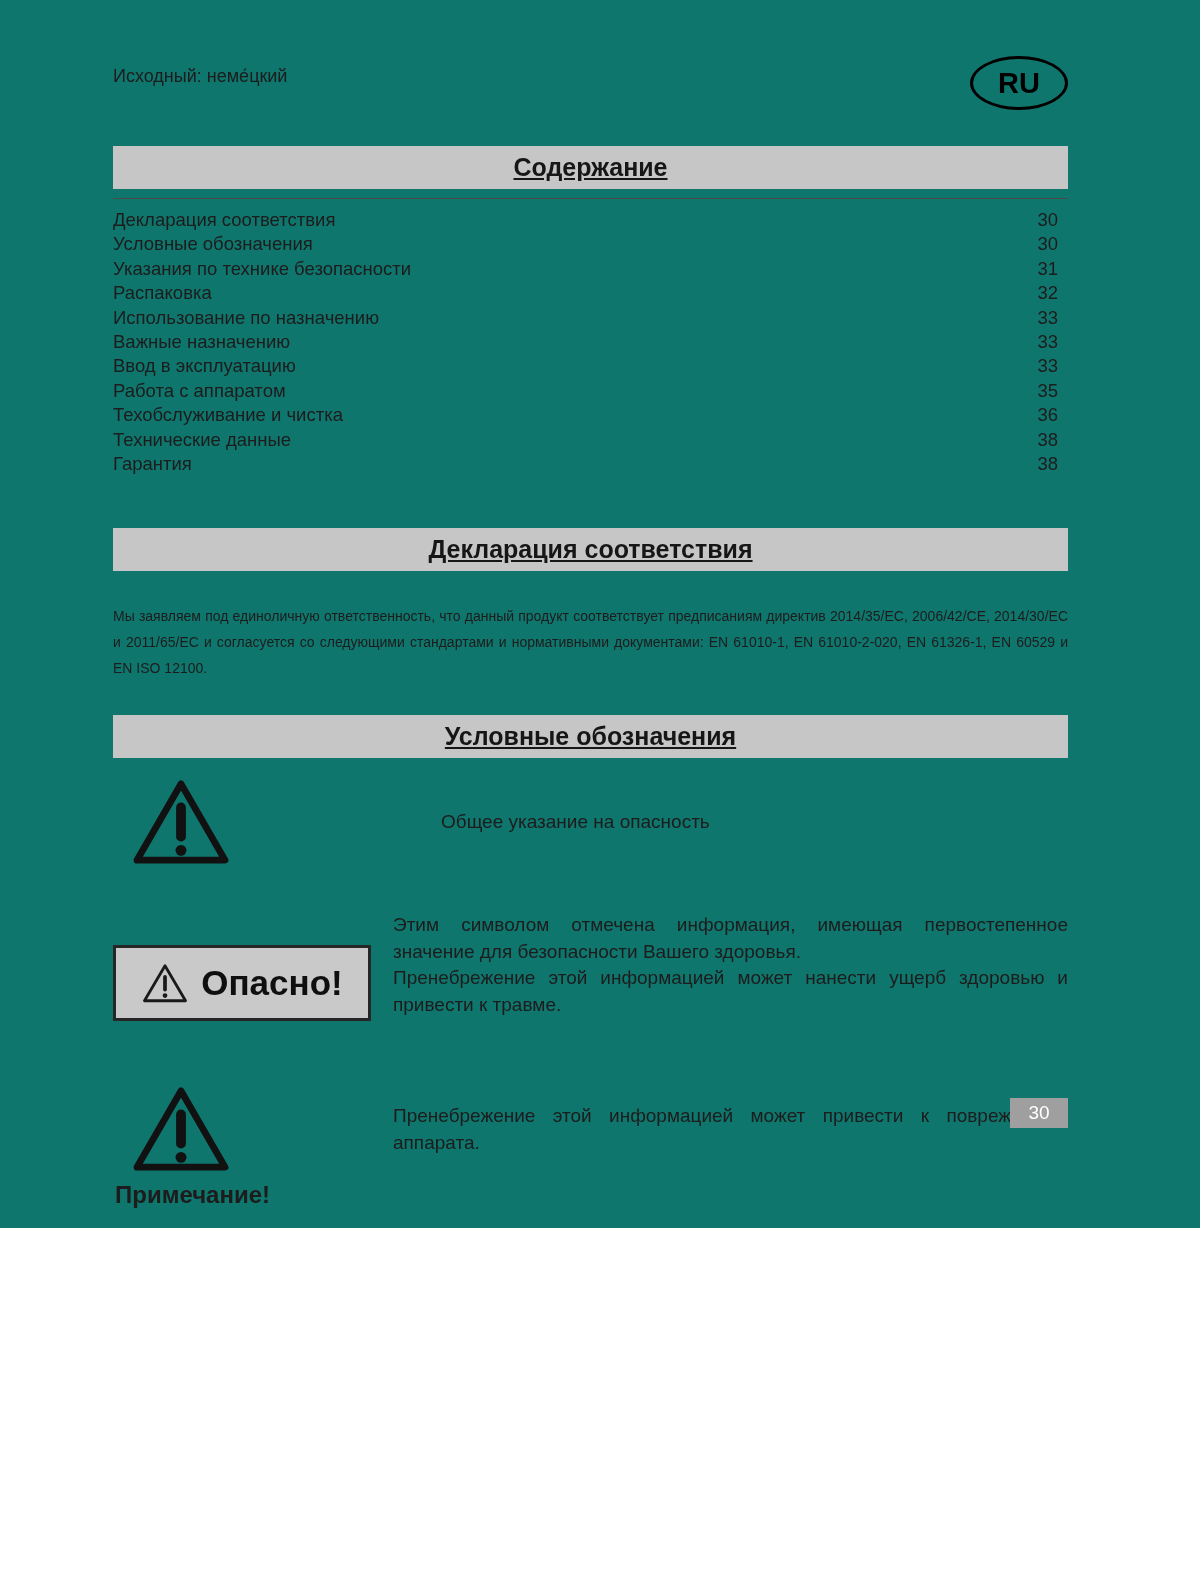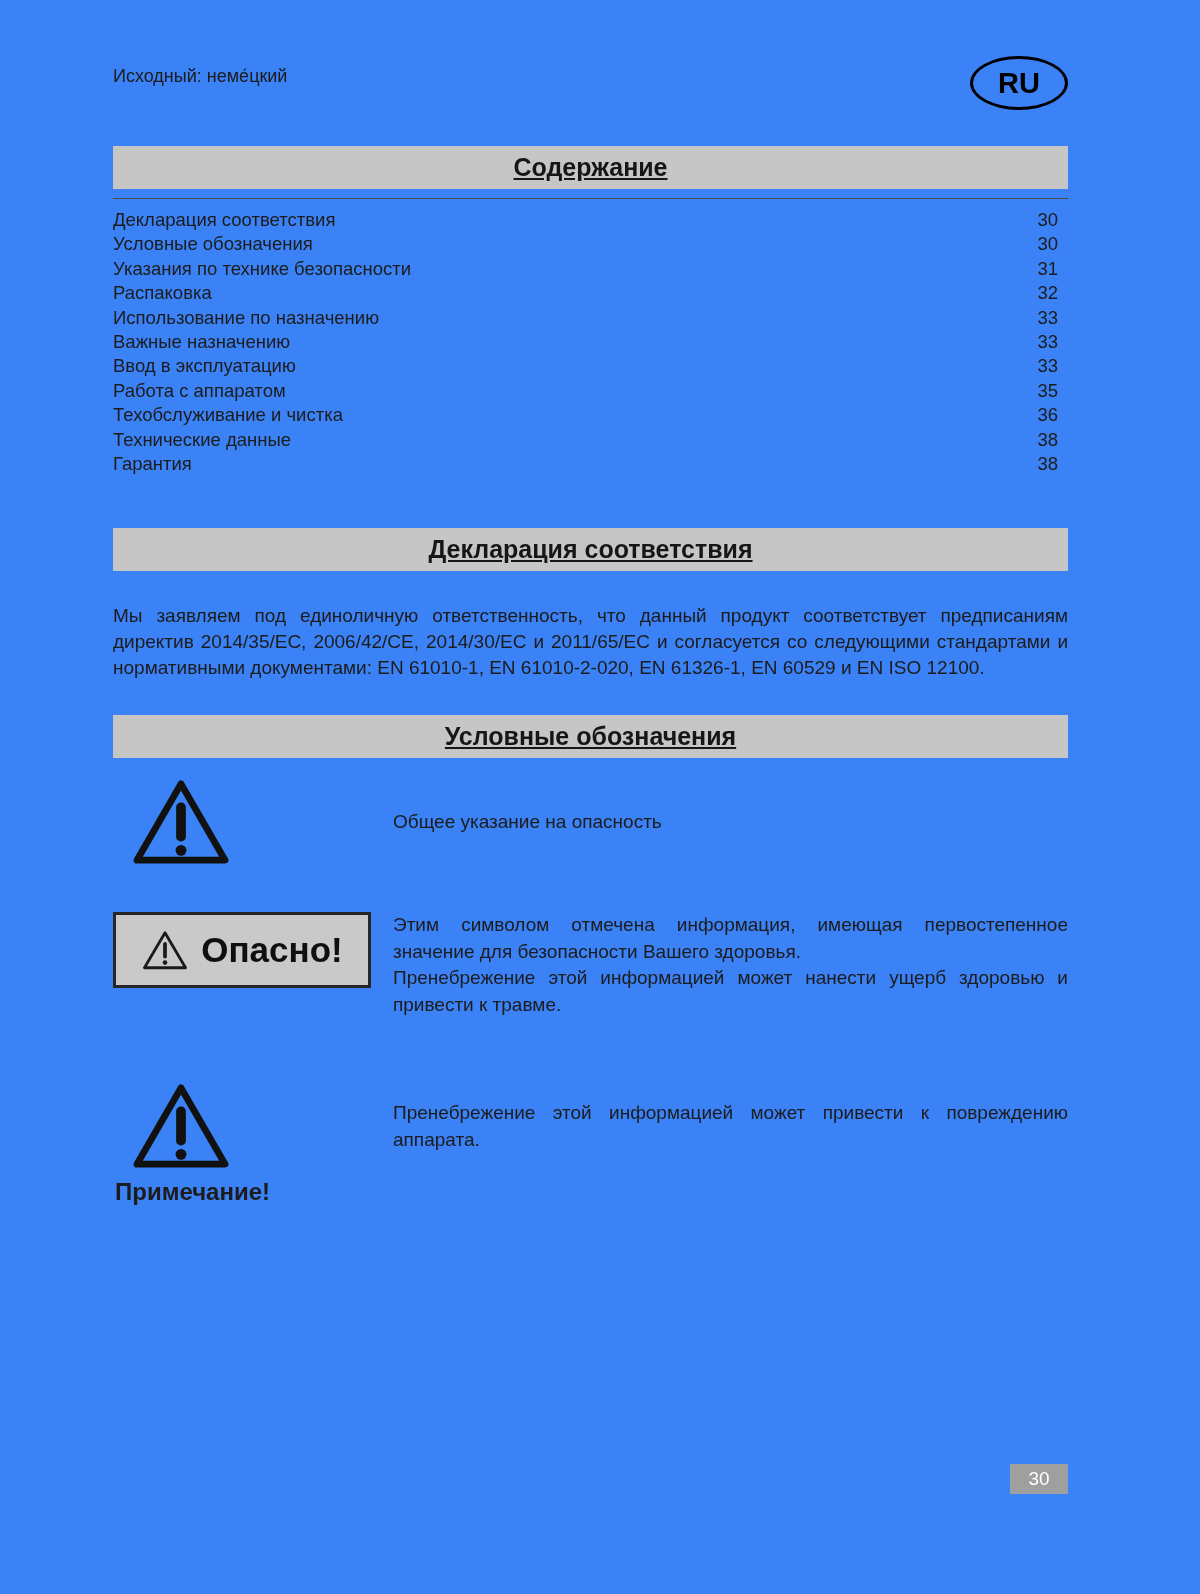--- a/index.html
+++ b/index.html
@@ -5,22 +5,22 @@
   * { margin:0; padding:0; box-sizing:border-box; }
   html, body { background:#ffffff; }
   body {
     font-family:"Liberation Sans", sans-serif;
     color:#1c1c1c;
     -webkit-font-smoothing:antialiased;
   }
   .page {
     position:relative;
     width:1200px;
-    height:1594px;
-    background:#3b82f6;
+    height:1228px;
+    background:#0f766e;
     overflow:hidden;
   }
   .content { padding:0 132px 0 113px; }
 
   
   .header-row {
     display:flex;
     justify-content:space-between;
     align-items:flex-start;
     padding-top:56px;
@@ -72,21 +72,21 @@
     display:flex;
     justify-content:space-between;
     font-size:18.5px;
     line-height:24.4px;
   }
   .toc-row .toc-page { padding-right:10px; }
 
   
   .body-paragraph {
     margin-top:32px;
-    font-size:19px;
+    font-size:14px;
     line-height:26px;
     text-align:justify;
   }
 
   
   .symbol-row {
     display:flex;
     align-items:flex-start;
   }
   .symbol-icon-col {
@@ -114,20 +114,21 @@
 
   .danger-box {
     width:258px;
     background:#c9c9c9;
     border:3px solid #262626;
     display:flex;
     align-items:center;
     justify-content:center;
     gap:12px;
     padding:14px 20px;
+    margin-top:33px;
   }
   .danger-box .danger-word {
     font-weight:bold;
     font-size:35px;
     color:#0f0f0f;
   }
   .note-label {
     font-weight:bold;
     font-size:24px;
     margin-top:8px;
@@ -219,21 +220,21 @@
     <div class="section-bar" style="margin-top:34px;">Условные обозначения</div>
 
     <div class="symbol-row row-general">
       <div class="symbol-icon-col">
         <svg class="tri-large" viewBox="0 0 100 90" aria-hidden="true">
           <path d="M50 6 L95 84 L5 84 Z" fill="none" stroke="#111" stroke-width="7" stroke-linejoin="round"></path>
           <path d="M50 30 L50 60" stroke="#111" stroke-width="10" stroke-linecap="round"></path>
           <circle cx="50" cy="74" r="5.6" fill="#111"></circle>
         </svg>
       </div>
-      <div class="symbol-text-col" style="text-align:left;">Общее указание на опасность</div>
+      <div class="symbol-text-col" style="text-align:left;margin-left:48px;">Общее указание на опасность</div>
     </div>
 
     <div class="symbol-row row-danger">
       <div class="symbol-icon-col">
         <div class="danger-box">
           <svg class="tri-small" viewBox="0 0 100 90" aria-hidden="true">
             <path d="M50 8 L94 83 L6 83 Z" fill="none" stroke="#1a1a1a" stroke-width="6" stroke-linejoin="round"></path>
             <path d="M50 32 L50 59" stroke="#1a1a1a" stroke-width="8" stroke-linecap="round"></path>
             <circle cx="50" cy="72" r="5" fill="#1a1a1a"></circle>
           </svg>

